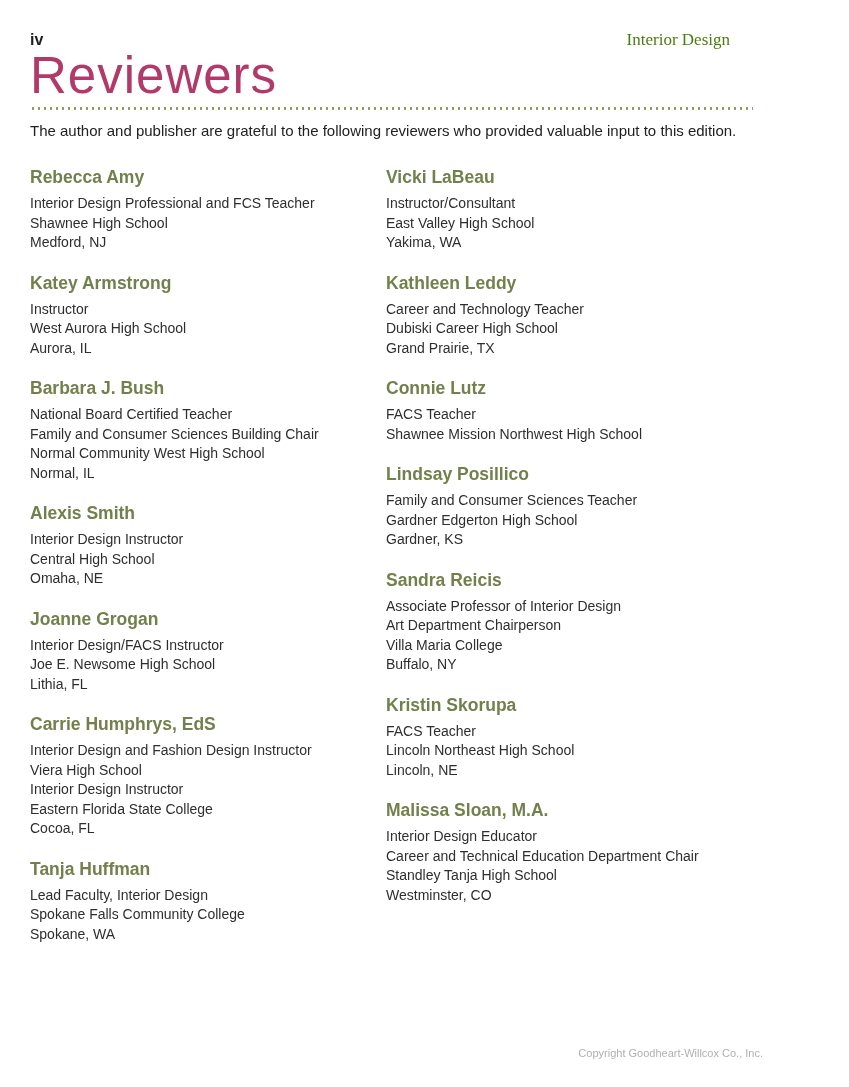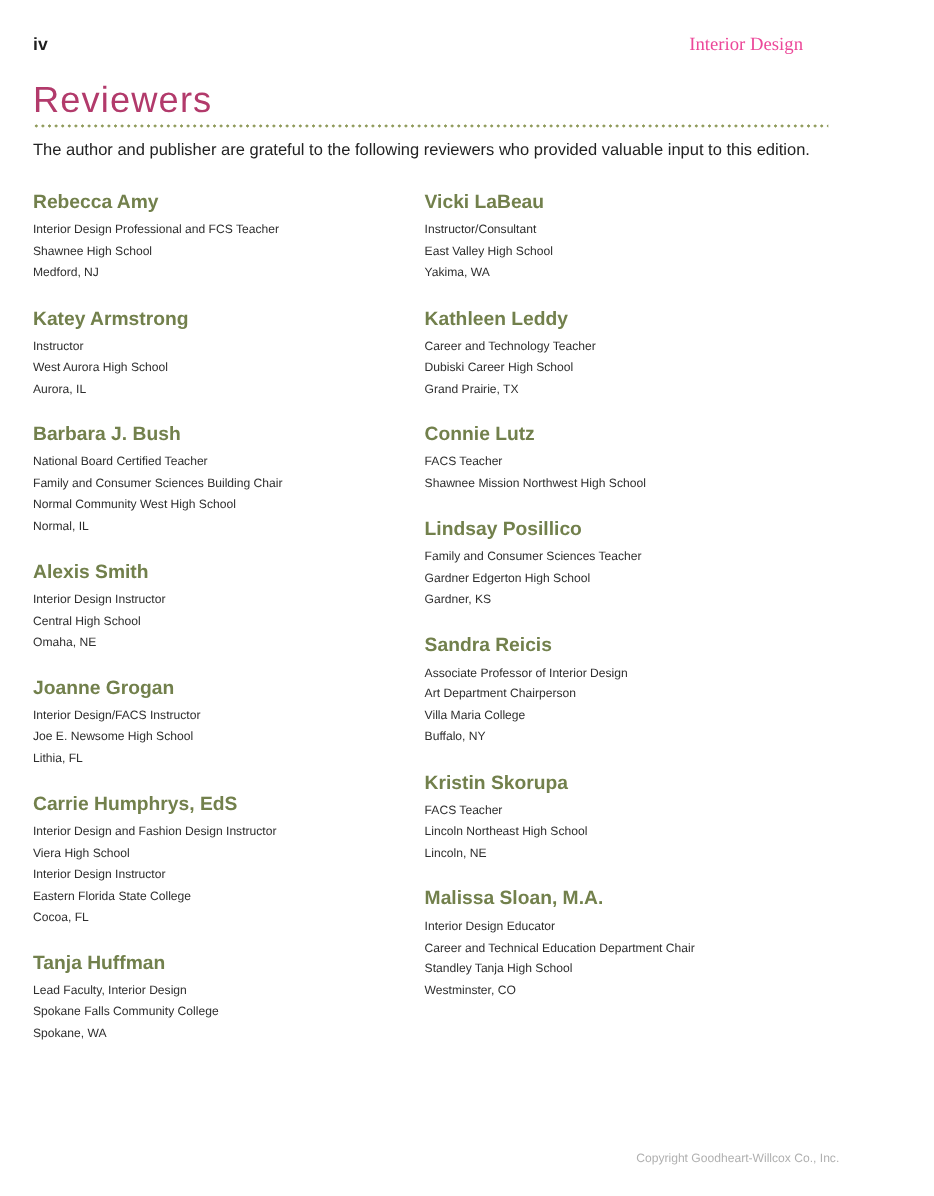--- a/index.html
+++ b/index.html
@@ -24,25 +24,24 @@
   }
   .page-header{
     display:flex;justify-content:space-between;align-items:baseline;
     width:700px;
   }
   .page-number{
     font-weight:bold;font-size:16px;color:#1f1f1f;
   }
   .running-title{
     font-family:"Liberation Serif", serif;
-    font-size:17px;color:#ec4899;
+    font-size:17px;color:#4d7c0f;
   }
   .page-title{
-    margin-top:24px;
-    font-size:33px;
+    font-size:51px;
     font-weight:400;
     letter-spacing:1px;
     line-height:1.0;
     color:var(--title-color);
   }
   .dotted-rule{
     margin-top:6px;
     width:723px;height:3px;
     background-image:radial-gradient(circle, var(--rule-color) 1.1px, rgba(0,0,0,0) 1.3px);
     background-size:6px 3px;
@@ -63,21 +62,21 @@
   .col-right{flex:1;}
   .entry{margin-bottom:20px;}
   .entry h3{
     font-size:17.5px;
     font-weight:bold;
     color:var(--name-color);
     margin:0 0 6px 0;
     line-height:21px;
   }
   .entry .line{
-    font-size:11px;
+    font-size:14px;
     line-height:19.5px;
     color:var(--body-color);
   }
   .copyright{
     position:absolute;
     right:86px;bottom:28px;
     font-size:11px;
     color:var(--footer-color);
     margin-left:20px;
   }

